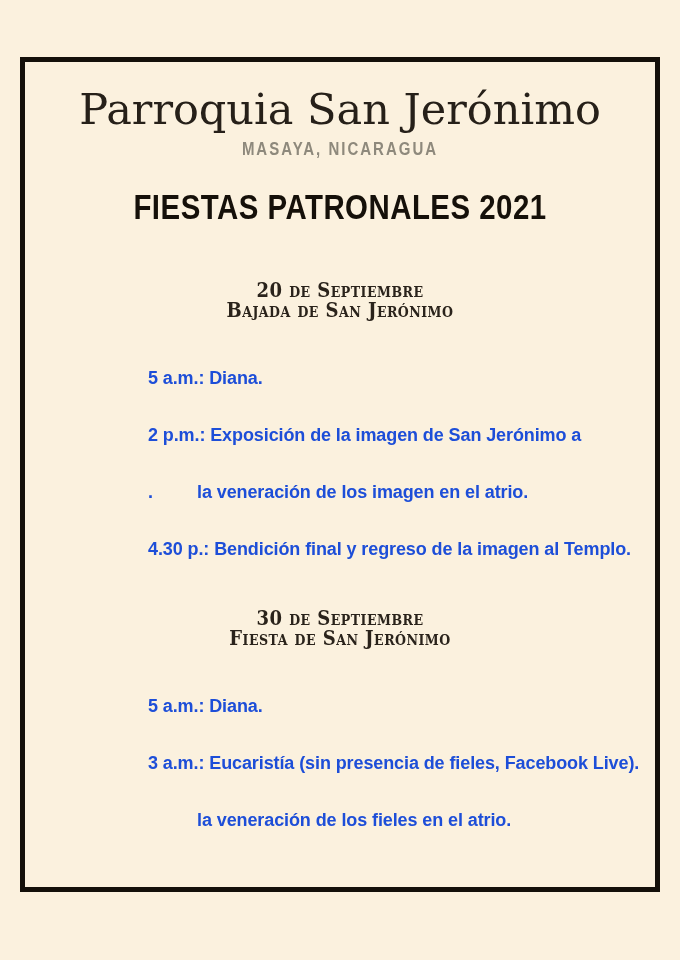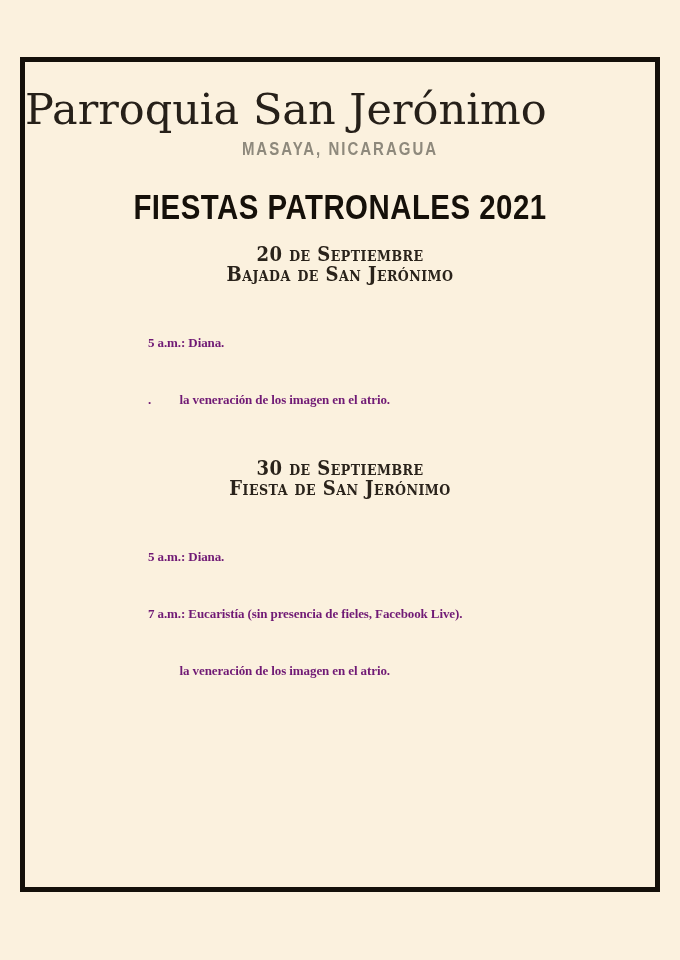--- a/index.html
+++ b/index.html
@@ -15,21 +15,21 @@
     position: absolute;
     left: 20px;
     top: 57px;
     width: 630px;
     height: 825px;
     border: 5px solid #14100a;
     box-sizing: content-box;
   }
   .church-name {
     margin-top: 24px;
-    text-align: left;
+    text-align: center;
     font-family: "DejaVu Serif", serif;
     font-size: 43px;
     font-weight: 400;
     line-height: 1.1;
     color: #262019;
   }
   .location {
     margin-top: 7px;
     text-align: center;
     font-family: "Liberation Sans", sans-serif;
@@ -42,70 +42,72 @@
   .main-title {
     margin-top: 33px;
     text-align: center;
     font-family: "Liberation Sans", sans-serif;
     font-size: 30px;
     font-weight: 800;
     letter-spacing: 0.5px;
     color: #151009;
     transform: scale(0.98, 1.18);
   }
-  .section { margin-top: 20px; }
+  .section { margin-top: 56px; }
   .section + .section { margin-top: 11px; }
   .section-head {
     text-align: center;
     font-family: "DejaVu Serif", serif;
     font-weight: 700;
     font-variant: small-caps;
     font-size: 20px;
     line-height: 20px;
     letter-spacing: 0.5px;
     color: #2a231b;
     transform: scale(0.9, 1);
   }
   .section-lines {
     margin: 11px 0 0 123px;
-    font-family: Liberation Serif, serif;
+    font-family: Liberation Sans, sans-serif;
     font-weight: 700;
-    font-size: 13px;
+    font-size: 18px;
     line-height: 19px;
     letter-spacing: -0.1px;
-    color: #701a75;
+    color: #1d4ed8;
     white-space: pre;
   }
 </style>
 </head>
 <body>
 
 <div class="poster-frame">
 
   <div class="church-name">Parroquia San Jerónimo</div>
   <div class="location">MASAYA, NICARAGUA</div>
   <div class="main-title">FIESTAS PATRONALES 2021</div>
 
   <div class="section">
     <div class="section-head">
       <div>20 de Septiembre</div>
       <div>Bajada de San Jerónimo</div>
     </div>
     <div class="section-lines">
       <div>5 a.m.: Diana.</div>
+      <div>2 p.m.: Exposición de la imagen de San Jerónimo a</div>
       <div>.         la veneración de los imagen en el atrio.</div>
+      <div>4.30 p.: Bendición final y regreso de la imagen al Templo.</div>
     </div>
   </div>
 
   <div class="section">
     <div class="section-head">
       <div>30 de Septiembre</div>
       <div>Fiesta de San Jerónimo</div>
     </div>
     <div class="section-lines">
       <div>5 a.m.: Diana.</div>
-      <div>7 a.m.: Eucaristía (sin presencia de fieles, Facebook Live).</div>
-      <div>          la veneración de los imagen en el atrio.</div>
+      <div>3 a.m.: Eucaristía (sin presencia de fieles, Facebook Live).</div>
+      <div>          la veneración de los fieles en el atrio.</div>
       
     </div>
   </div>
 
 </div>
 
 </body></html>

